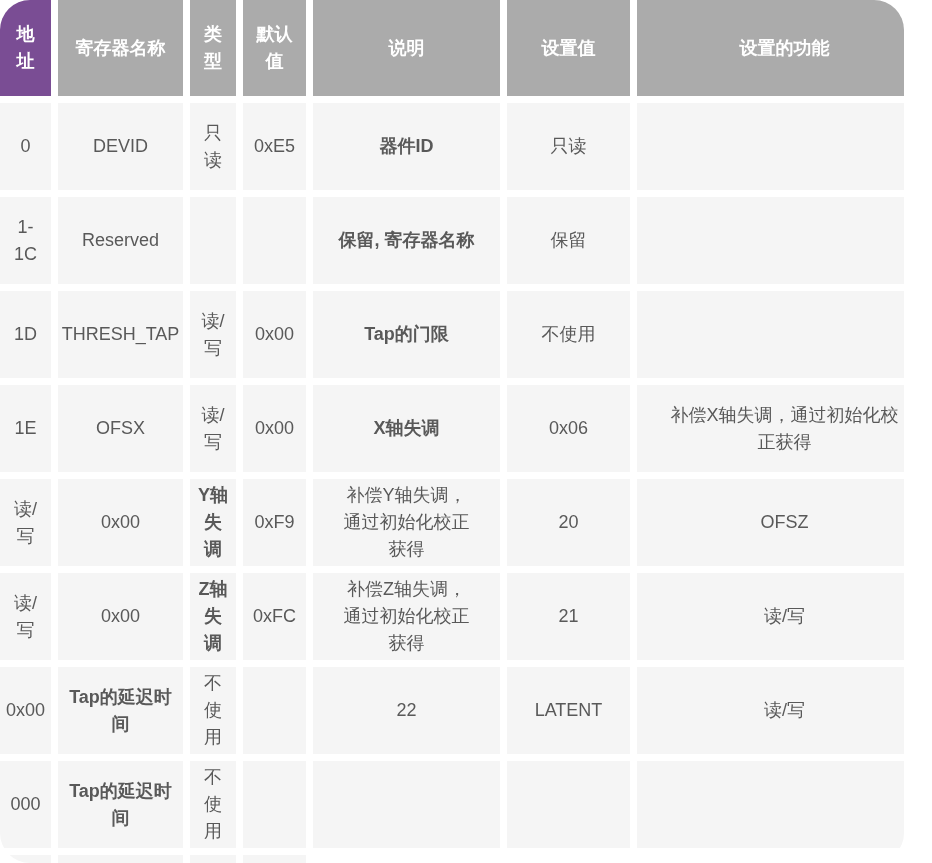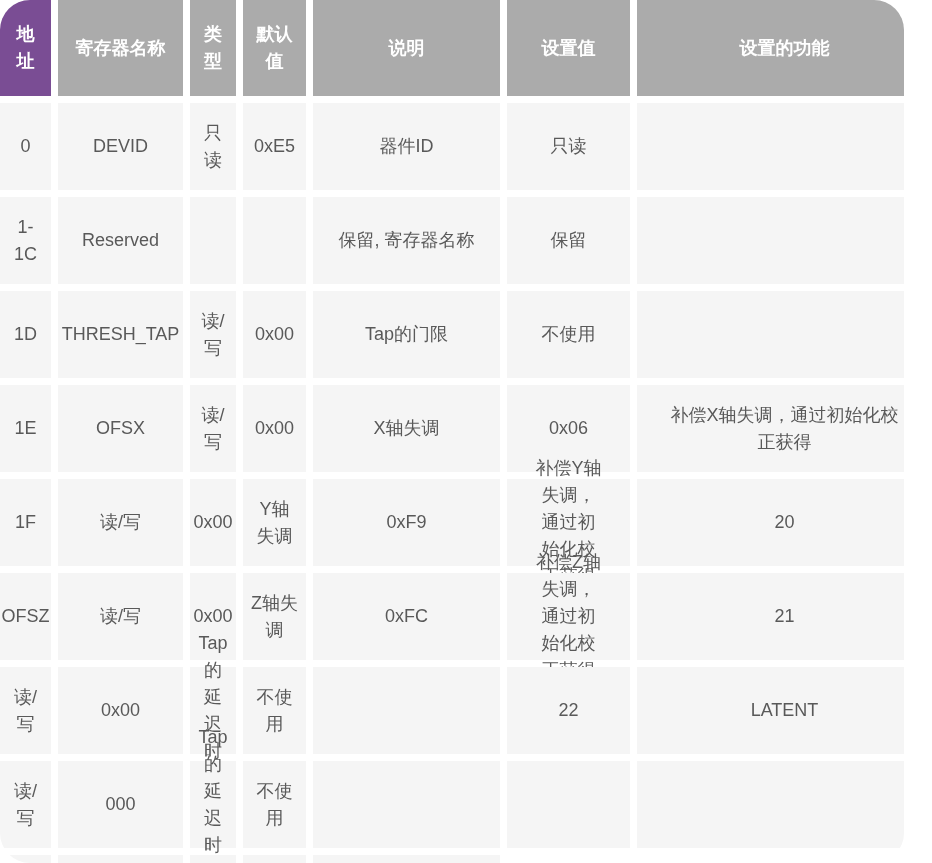--- a/index.html
+++ b/index.html
@@ -51,21 +51,21 @@
   .h3{padding:0 8px;}
   .h4{padding:0 6px;}
   .h5{padding:0 8px;}
   .h6{padding:0 8px;}
   .h7{padding:0 4px;}
   
   .c1{padding:0 7px;overflow-wrap:break-word;}
   .c2{padding:0 20px;overflow-wrap:break-word;}
   .c3{padding:0 8px;}
   .c4{padding:0 4px;}
-  .c5{padding:0 8px;}
+  .c5{padding:0 8px;font-weight:bold;}
   .c6{padding:0 8px;}
   .c7{padding:0 28px;overflow-wrap:break-word;}
 </style>
 </head>
 <body>
 
 <div class="table-wrap">
   <div class="grid">
       <div class="cell h h1">地址</div>
       <div class="cell h h2">寄存器名称</div>
@@ -95,21 +95,20 @@
       <div class="cell c5">Tap的门限</div>
       <div class="cell c6">不使用</div>
       <div class="cell c7"></div>
       <div class="cell c1">1E</div>
       <div class="cell c2">OFSX</div>
       <div class="cell c3">读/写</div>
       <div class="cell c4">0x00</div>
       <div class="cell c5">X轴失调</div>
       <div class="cell c6">0x06</div>
       <div class="cell c7">补偿X轴失调，通过初始化校正获得</div>
-      <div class="cell c1">1F</div>
       <div class="cell c3">读/写</div>
       <div class="cell c4">0x00</div>
       <div class="cell c5">Y轴失调</div>
       <div class="cell c6">0xF9</div>
       <div class="cell c7">补偿Y轴失调，通过初始化校正获得</div>
       <div class="cell c1">20</div>
       <div class="cell c2">OFSZ</div>
       <div class="cell c3">读/写</div>
       <div class="cell c4">0x00</div>
       <div class="cell c5">Z轴失调</div>

